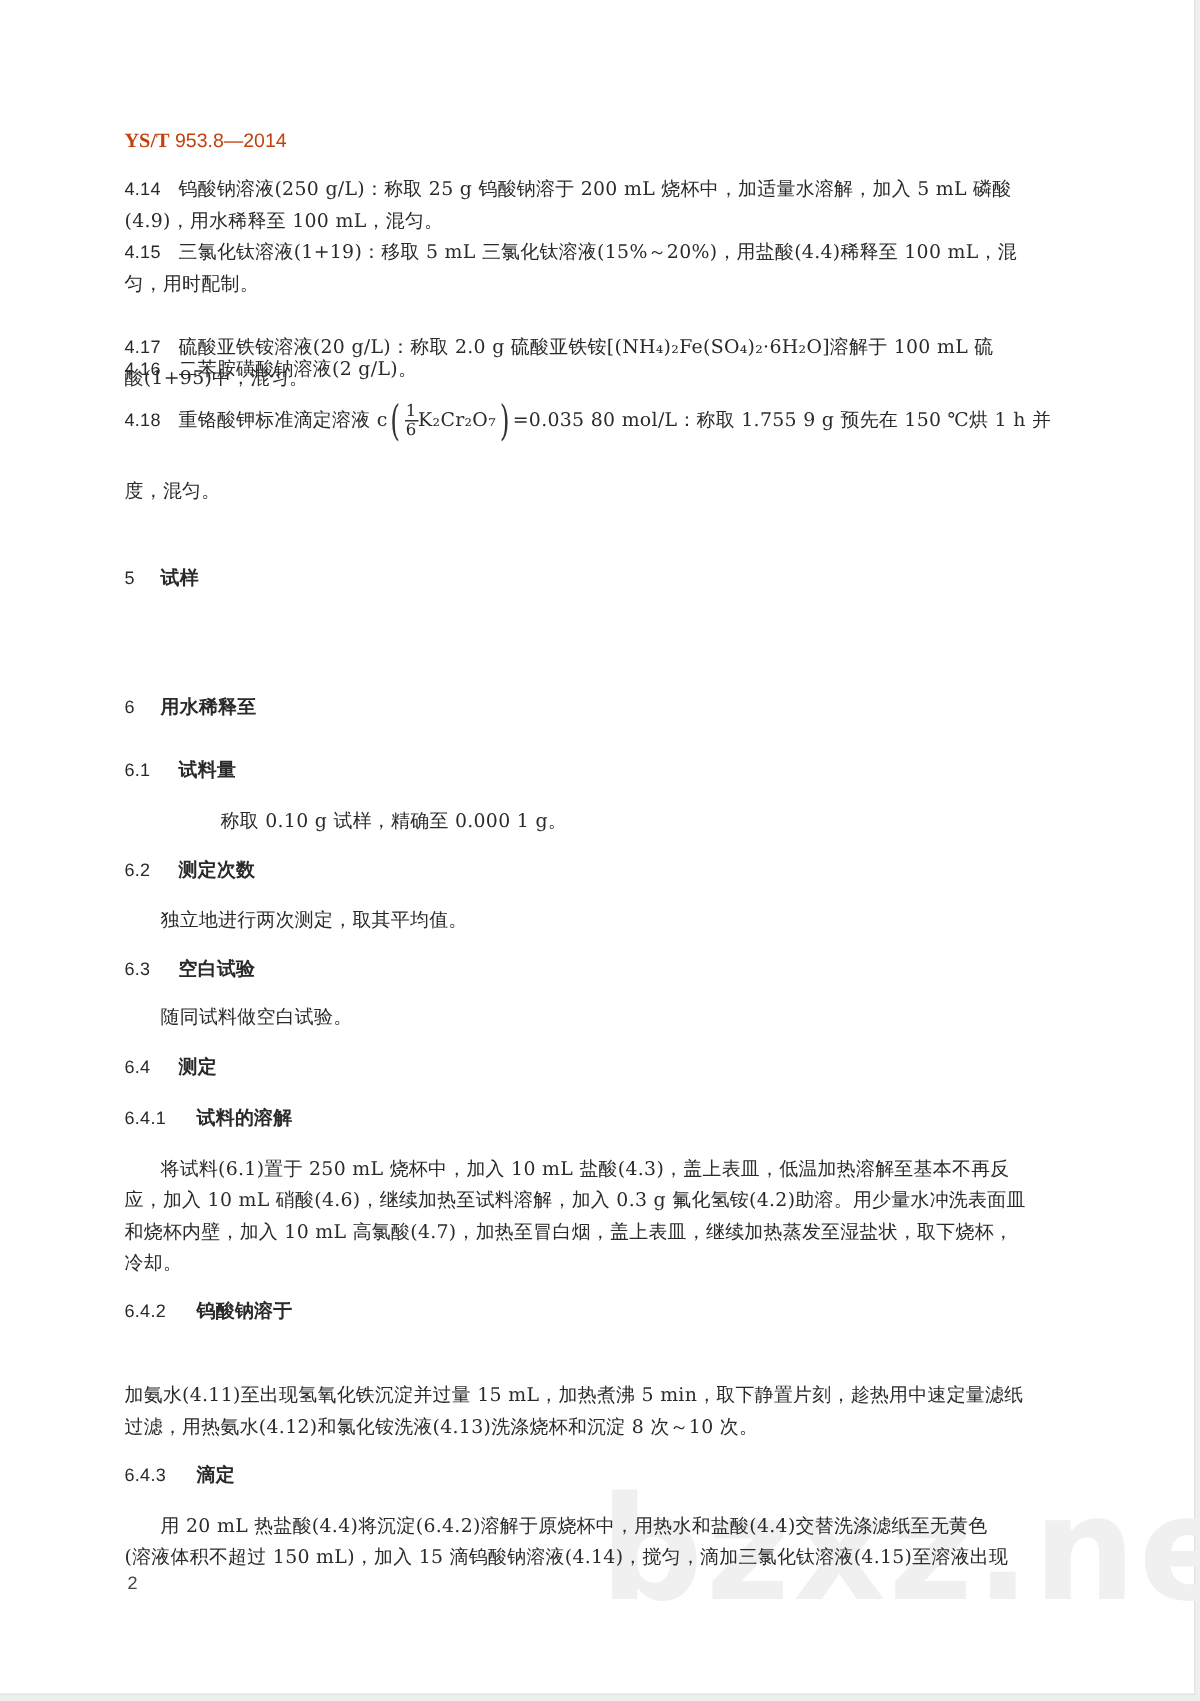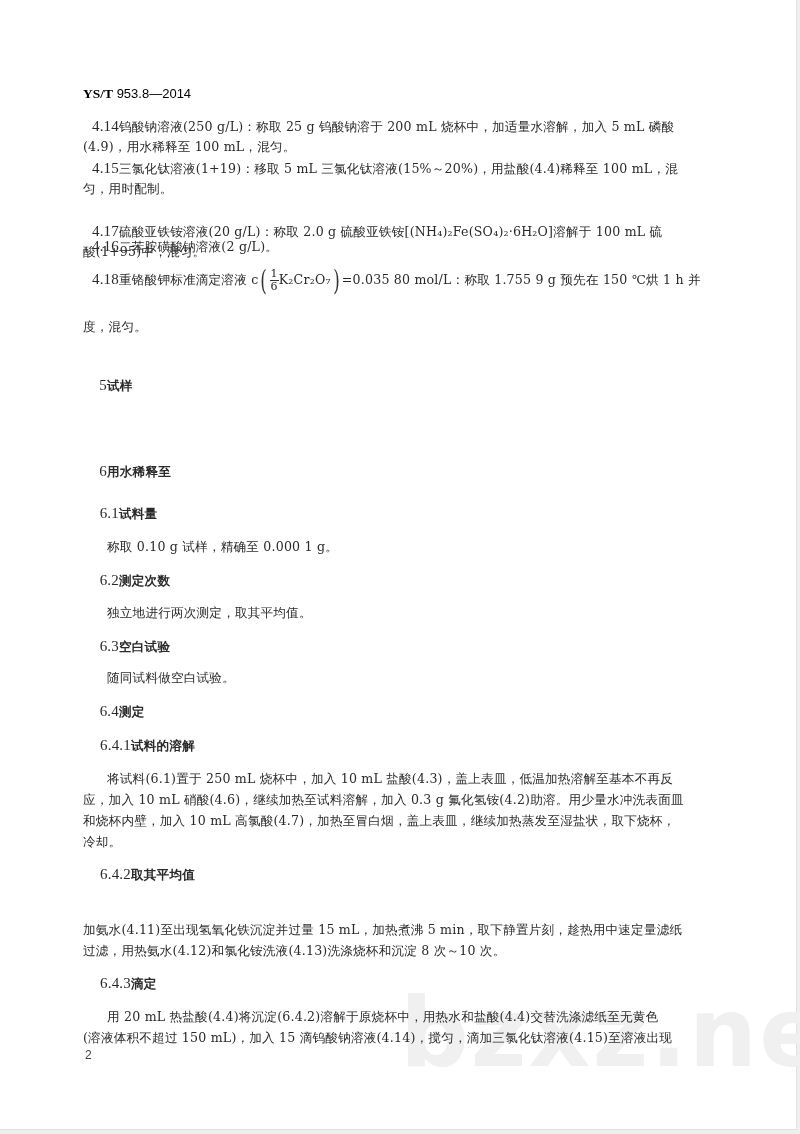--- a/index.html
+++ b/index.html
@@ -27,37 +27,36 @@
     }
     .abs {
       position: absolute;
       white-space: nowrap;
     }
     .std-code {
       left: 83px;
       top: 86px;
       font-family: "Liberation Sans", "DejaVu Sans", sans-serif;
       font-size: 13px;
-      color: #000000;
+      color: #c2410c;
     }
     .std-code b {
       font-family: "Liberation Serif", serif;
       font-weight: bold;
       font-size: 13.5px;
     }
     .line {
       font-size: 12.6px;
       line-height: 16px;
       letter-spacing: 0.2px;
     }
     .num {
       display: inline-block;
-      font-family: Liberation Serif, serif;
-      font-size: 15px;
-      text-align: right;
+      font-family: Liberation Sans, sans-serif;
+      font-size: 12px;
     }
     .item-num { width: 36px; }
     .sec-num { width: 24px; }
     .sub-num { width: 36px; }
     .subsub-num { width: 48px; }
     .heading {
       font-family: "DejaVu Sans", "Liberation Sans", sans-serif;
       font-weight: bold;
       font-size: 12.6px;
     }
@@ -142,21 +141,21 @@
     <span class="num sec-num">5</span><span>试样</span>
   </div>
 
   <div class="abs line txt para heading" style="top:463px;">
     <span class="num sec-num">6</span><span>用水稀释至</span>
   </div>
 
   <div class="abs line txt para heading" style="top:505px;">
     <span class="num sub-num">6.1</span><span>试料量</span>
   </div>
-  <div class="abs line txt indent" style="top:539px;">称取 0.10 g 试样，精确至 0.000 1 g。</div>
+  <div class="abs line txt indent" style="top:539px;margin-left:40px;">称取 0.10 g 试样，精确至 0.000 1 g。</div>
 
   <div class="abs line txt para heading" style="top:572px;">
     <span class="num sub-num">6.2</span><span>测定次数</span>
   </div>
   <div class="abs line txt indent" style="top:605px;">独立地进行两次测定，取其平均值。</div>
 
   <div class="abs line txt para heading" style="top:638px;">
     <span class="num sub-num">6.3</span><span>空白试验</span>
   </div>
   <div class="abs line txt indent" style="top:670px;">随同试料做空白试验。</div>
@@ -167,21 +166,21 @@
 
   <div class="abs line txt para heading" style="top:737px;">
     <span class="num subsub-num">6.4.1</span><span>试料的溶解</span>
   </div>
   <div class="abs line txt indent" style="top:771px;">将试料(6.1)置于 250 mL 烧杯中，加入 10 mL 盐酸(4.3)，盖上表皿，低温加热溶解至基本不再反</div>
   <div class="abs line txt para" style="top:792px;">应，加入 10 mL 硝酸(4.6)，继续加热至试料溶解，加入 0.3 g 氟化氢铵(4.2)助溶。用少量水冲洗表面皿</div>
   <div class="abs line txt para" style="top:813px;">和烧杯内壁，加入 10 mL 高氯酸(4.7)，加热至冒白烟，盖上表皿，继续加热蒸发至湿盐状，取下烧杯，</div>
   <div class="abs line txt para" style="top:834px;">冷却。</div>
 
   <div class="abs line txt para heading" style="top:866px;">
-    <span class="num subsub-num">6.4.2</span><span>取其平均值</span>
+    <span class="num subsub-num">6.4.2</span><span>钨酸钠溶于</span>
   </div>
   <div class="abs line txt para" style="top:922px;">加氨水(4.11)至出现氢氧化铁沉淀并过量 15 mL，加热煮沸 5 min，取下静置片刻，趁热用中速定量滤纸</div>
   <div class="abs line txt para" style="top:943px;">过滤，用热氨水(4.12)和氯化铵洗液(4.13)洗涤烧杯和沉淀 8 次～10 次。</div>
 
   <div class="abs line txt para heading" style="top:975px;">
     <span class="num subsub-num">6.4.3</span><span>滴定</span>
   </div>
   <div class="abs line txt indent" style="top:1009px;">用 20 mL 热盐酸(4.4)将沉淀(6.4.2)溶解于原烧杯中，用热水和盐酸(4.4)交替洗涤滤纸至无黄色</div>
   <div class="abs line txt para" style="top:1030px;">(溶液体积不超过 150 mL)，加入 15 滴钨酸钠溶液(4.14)，搅匀，滴加三氯化钛溶液(4.15)至溶液出现</div>
 

